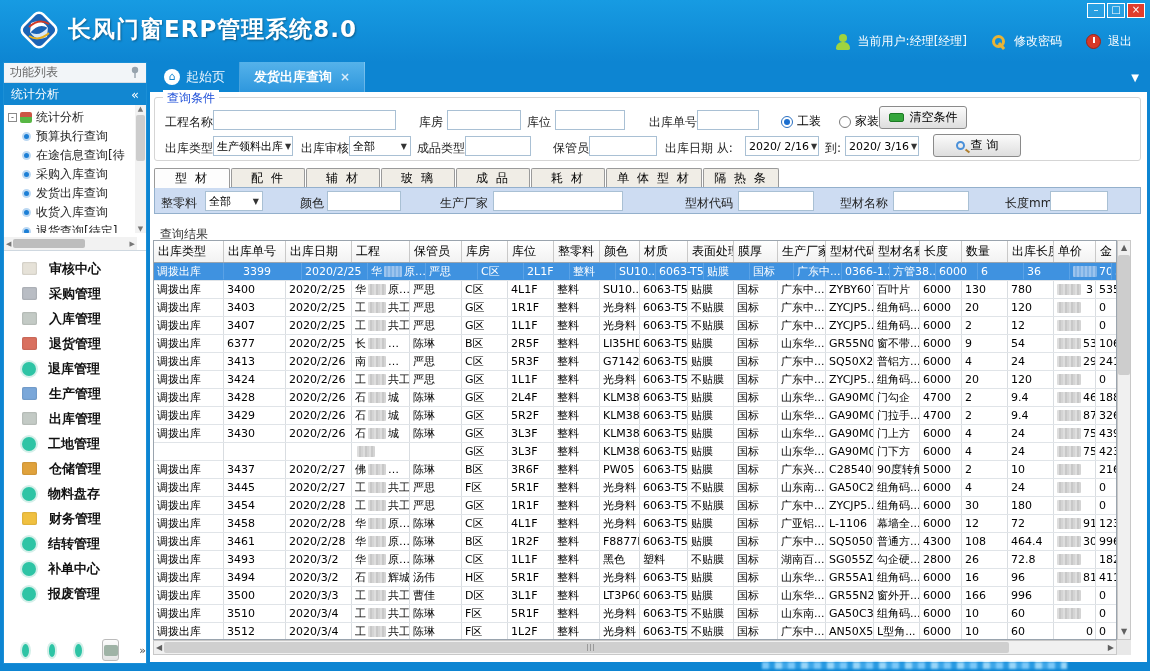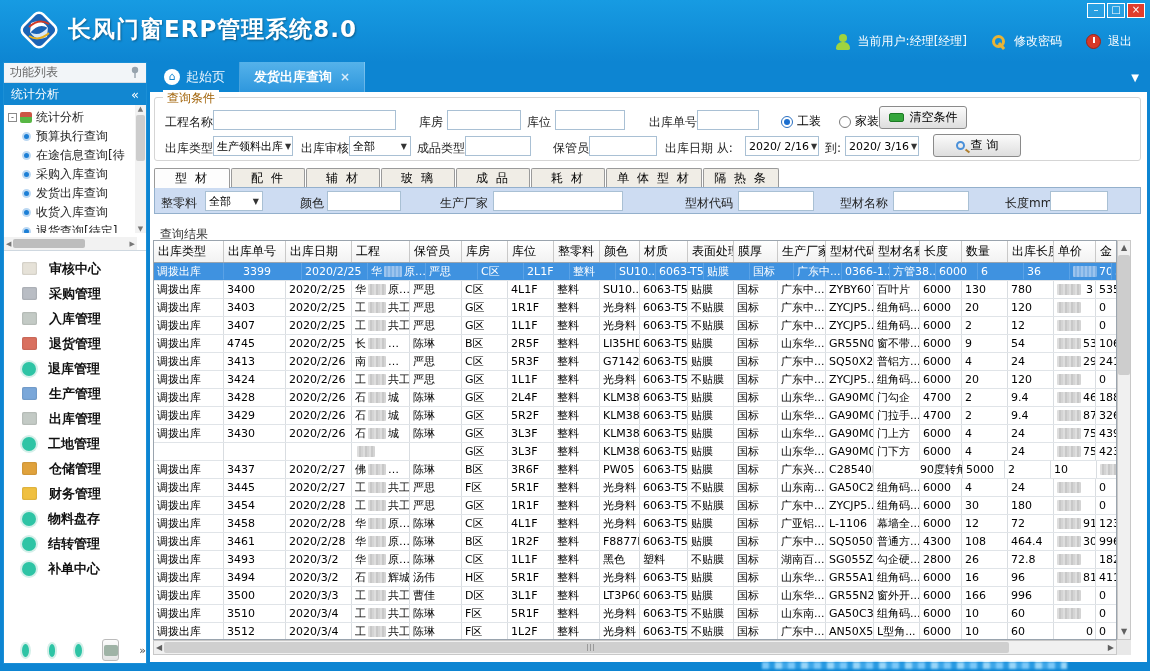--- a/index.html
+++ b/index.html
@@ -70,21 +70,21 @@
     border-right:1px solid rgba(255,255,255,.25);font-size:13px;}
   .tab.active{background:linear-gradient(#55b2ea,#2e97dd);color:#fff;font-weight:bold;}
   .tab .home-ic{width:16px;height:16px;border-radius:50%;background:#fff;color:#1287d1;font-size:11px;
     line-height:16px;text-align:center;}
   .tab .tclose{font-size:12px;color:#d8ecfa;margin-left:2px;cursor:pointer;}
   .tab-caret{position:absolute;right:8px;top:10px;color:#fff;font-size:10px;cursor:pointer;}
   .content{position:absolute;left:0;top:30px;width:100%;height:570px;background:#fff;}
 
   
   .querybox{position:absolute;left:4px;top:5px;width:987px;height:64px;border:1px solid #d5d5d5;border-radius:3px;}
-  .gb-legend{position:absolute;top:-8px;left:8px;background:#fff;padding:0 4px;color:#a16207;font-size:12px;}
+  .gb-legend{position:absolute;top:-8px;left:8px;background:#fff;padding:0 4px;color:#1d4ed8;font-size:12px;}
   .qlbl{position:absolute;font-size:12px;color:#222;white-space:nowrap;}
   .qinput{position:absolute;height:20px;border:1px solid #a9c0d4;background:#fff;font-size:12px;padding:0 3px;
     font-family:inherit;}
   .combo{position:absolute;height:20px;border:1px solid #a9c0d4;background:#fff;font-size:11px;
     display:flex;align-items:center;justify-content:space-between;padding:0 3px;white-space:nowrap;overflow:hidden;cursor:pointer;}
   .combo .caret{font-size:8px;color:#333;margin-left:2px;}
   .radio-item{position:absolute;display:flex;align-items:center;gap:4px;font-size:12px;cursor:pointer;}
   .rad{width:12px;height:12px;border:1px solid #7a7a7a;border-radius:50%;background:#fff;position:relative;}
   .rad.on{border-color:#2a6fc0;}
   .rad.on::after{content:"";position:absolute;left:2px;top:2px;width:6px;height:6px;border-radius:50%;background:#1b6fd0;}
@@ -265,34 +265,38 @@
         </div>
         <div class="mitem">
           <span class="mic round" style="background: rgb(46, 196, 165);"></span>
           <span class="mlbl">工地管理</span>
         </div>
         <div class="mitem">
           <span class="mic" style="background: rgb(224, 162, 60);"></span>
           <span class="mlbl">仓储管理</span>
         </div>
         <div class="mitem">
+          <span class="mic round" style="background: rgb(46, 196, 165);"></span>
+          <span class="mlbl">物料盘存</span>
+        </div>
+        <div class="mitem">
           <span class="mic" style="background: rgb(240, 192, 64);"></span>
           <span class="mlbl">财务管理</span>
         </div>
         <div class="mitem">
           <span class="mic round" style="background: rgb(46, 196, 165);"></span>
-          <span class="mlbl">物料盘存</span>
-        </div>
-        <div class="mitem">
-          <span class="mic round" style="background: rgb(46, 196, 165);"></span>
           <span class="mlbl">结转管理</span>
         </div>
         <div class="mitem">
           <span class="mic round" style="background: rgb(46, 196, 165);"></span>
           <span class="mlbl">补单中心</span>
+        </div>
+        <div class="mitem">
+          <span class="mic round" style="background: rgb(46, 196, 165);"></span>
+          <span class="mlbl">报废管理</span>
         </div>
       </div>
     <div class="sb-footer">
       <span class="dot"></span>
       <span class="dot"></span>
       <span class="dot"></span>
       <span class="cartbtn">
           <span class="mic"></span>
         </span>
       <span class="more">»</span>
@@ -534,21 +538,21 @@
             <div class="c" style="width: 46px;">2</div>
             <div class="c" style="width: 46px;">12</div>
             <div class="c price-cell" style="width: 42px;">
               <span class="blurblk price-blur"></span>
               <span class="pv"></span>
             </div>
             <div class="c" style="width: 22px;">0</div>
           </div>
           <div class="gr">
             <div class="c" style="width: 70px;">调拨出库</div>
-            <div class="c" style="width: 62px;">4745</div>
+            <div class="c" style="width: 62px;">6377</div>
             <div class="c" style="width: 66px;">2020/2/25</div>
             <div class="c" style="width: 58px;">
               <span>长</span>
               <span class="blurblk proj-blur"></span>
               <span>…</span>
             </div>
             <div class="c" style="width: 52px;">陈琳</div>
             <div class="c" style="width: 46px;">B区</div>
             <div class="c" style="width: 46px;">2R5F</div>
             <div class="c" style="width: 46px;">整料</div>
@@ -754,21 +758,21 @@
             <div class="c" style="width: 52px;">陈琳</div>
             <div class="c" style="width: 46px;">B区</div>
             <div class="c" style="width: 46px;">3R6F</div>
             <div class="c" style="width: 46px;">整料</div>
             <div class="c" style="width: 40px;">PW05</div>
             <div class="c" style="width: 48px;">6063-T5</div>
             <div class="c" style="width: 46px;">贴膜</div>
             <div class="c" style="width: 44px;">国标</div>
             <div class="c" style="width: 48px;">广东兴...</div>
             <div class="c" style="width: 48px;">C28540B</div>
-            <div class="c" style="width: 46px; margin-left: 43px;">90度转角</div>
+            <div class="c" style="width: 46px;">90度转角</div>
             <div class="c" style="width: 42px;">5000</div>
             <div class="c" style="width: 46px;">2</div>
             <div class="c" style="width: 46px;">10</div>
             <div class="c price-cell" style="width: 42px;">
               <span class="blurblk price-blur"></span>
               <span class="pv"></span>
             </div>
             <div class="c" style="width: 22px;">216</div>
           </div>
           <div class="gr">

